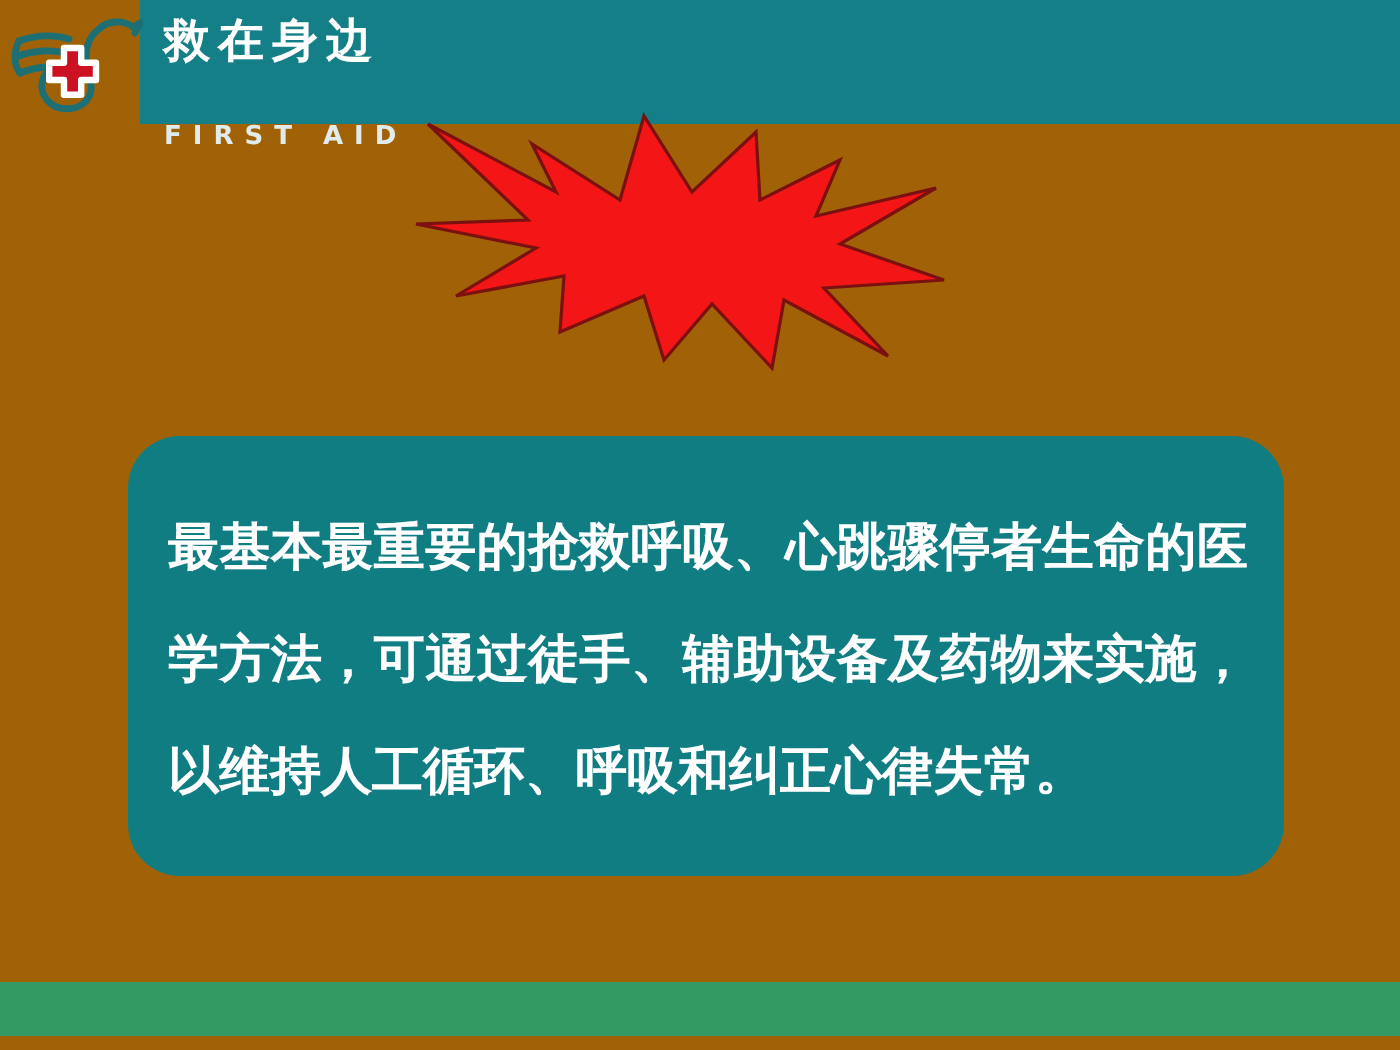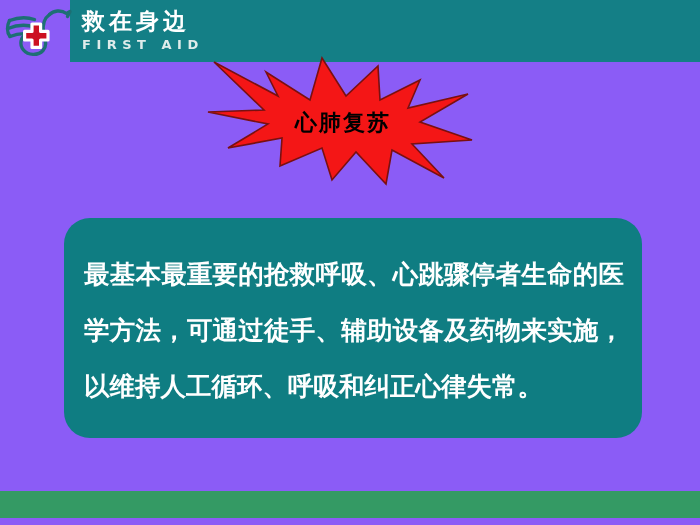--- a/index.html
+++ b/index.html
@@ -14,21 +14,21 @@
     overflow: hidden;
     position: relative;
   }
 
   #slide {
     position: absolute;
     left: 0;
     top: 0;
     width: 700px;
     height: 525px;
-    background: #8b5cf6;
+    background: #a16207;
     overflow: hidden;
   }
 
   
   #header-bar {
     position: absolute;
     left: 70px;
     top: 0;
     width: 630px;
     height: 62px;
@@ -52,20 +52,21 @@
     line-height: 30px;
     color: #ffffff;
   }
   #brand-en {
     display: block;
     font-size: 13px;
     font-weight: 700;
     letter-spacing: 5.5px;
     line-height: 18px;
     color: #dfeceb;
+    margin-top: 24px;
   }
 
   #logo-mark {
     position: absolute;
     left: 4px;
     top: 4px;
     width: 70px;
     height: 58px;
   }
 
@@ -161,20 +162,19 @@
   <div id="brand-text">
     <span id="brand-cn">救在身边</span>
     <span id="brand-en">FIRST AID</span>
   </div>
 
   <div id="starburst">
     <svg width="268" height="130" viewBox="0 0 268 130" xmlns="http://www.w3.org/2000/svg">
       <polygon points="8,6 72,40 60,16 104,44 116,2 140,40 172,10 174,44 214,24 202,52 262,38 214,66 266,84 206,88 238,122 186,94 180,128 150,96 126,124 116,92 74,110 76,82 22,92 62,68 2,56 58,54" fill="#f41616" stroke="#7a1010" stroke-width="1.6" stroke-linejoin="miter"></polygon>
     </svg>
   </div>
-  <div id="starburst-label">心肺复苏</div>
 
   <div id="body-panel"></div>
   <div id="body-text">最基本最重要的抢救呼吸、心跳骤停者生命的医学方法，可通过徒手、辅助设备及药物来实施，以维持人工循环、呼吸和纠正心律失常。</div>
 
   <div id="footer-bar"></div>
 
 </div>
 
 </body></html>

